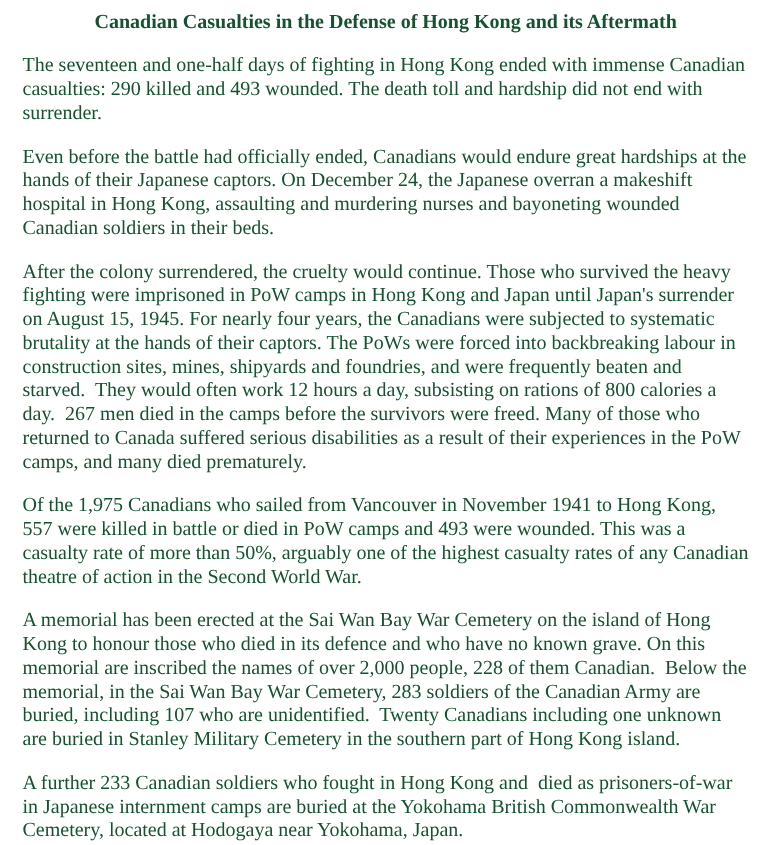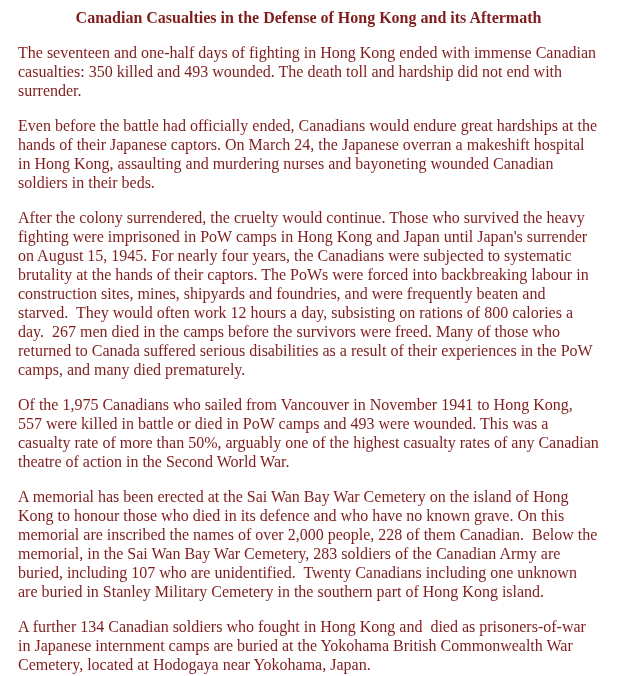--- a/index.html
+++ b/index.html
@@ -7,21 +7,21 @@
     padding: 0;
     background: #ffffff;
   }
   .page {
     position: relative;
     width: 621px;
     height: 676px;
     box-sizing: border-box;
     padding: 8px 22px 0 18px;
     background: #ffffff;
-    color: #7f1d1d;
+    color: #14532d;
     font-family: "Liberation Serif", "DejaVu Serif", serif;
     font-size: 16px;
     line-height: 19px;
     overflow: hidden;
   }
   .doc-title {
     margin: 0;
     font-size: 16px;
     font-weight: bold;
     text-align: center;
@@ -32,24 +32,24 @@
     white-space: pre-wrap; 
     text-align: left;
   }
 </style>
 </head>
 <body>
 
 <div class="page">
   <h1 class="doc-title">Canadian Casualties in the Defense of Hong Kong and its Aftermath</h1>
 
-  <p class="doc-paragraph">The seventeen and one-half days of fighting in Hong Kong ended with immense Canadian casualties: 350 killed and 493 wounded. The death toll and hardship did not end with surrender.</p>
+  <p class="doc-paragraph">The seventeen and one-half days of fighting in Hong Kong ended with immense Canadian casualties: 290 killed and 493 wounded. The death toll and hardship did not end with surrender.</p>
 
-  <p class="doc-paragraph">Even before the battle had officially ended, Canadians would endure great hardships at the hands of their Japanese captors. On March 24, the Japanese overran a makeshift hospital in Hong Kong, assaulting and murdering nurses and bayoneting wounded Canadian soldiers in their beds.</p>
+  <p class="doc-paragraph">Even before the battle had officially ended, Canadians would endure great hardships at the hands of their Japanese captors. On December 24, the Japanese overran a makeshift hospital in Hong Kong, assaulting and murdering nurses and bayoneting wounded Canadian soldiers in their beds.</p>
 
   <p class="doc-paragraph">After the colony surrendered, the cruelty would continue. Those who survived the heavy fighting were imprisoned in PoW camps in Hong Kong and Japan until Japan's surrender on August 15, 1945. For nearly four years, the Canadians were subjected to systematic brutality at the hands of their captors. The PoWs were forced into backbreaking labour in construction sites, mines, shipyards and foundries, and were frequently beaten and starved.  They would often work 12 hours a day, subsisting on rations of 800 calories a day.  267 men died in the camps before the survivors were freed. Many of those who returned to Canada suffered serious disabilities as a result of their experiences in the PoW camps, and many died prematurely.</p>
 
   <p class="doc-paragraph">Of the 1,975 Canadians who sailed from Vancouver in November 1941 to Hong Kong,  557 were killed in battle or died in PoW camps and 493 were wounded. This was a casualty rate of more than 50%, arguably one of the highest casualty rates of any Canadian theatre of action in the Second World War.</p>
 
   <p class="doc-paragraph">A memorial has been erected at the Sai Wan Bay War Cemetery on the island of Hong Kong to honour those who died in its defence and who have no known grave. On this memorial are inscribed the names of over 2,000 people, 228 of them Canadian.  Below the memorial, in the Sai Wan Bay War Cemetery, 283 soldiers of the Canadian Army are buried, including 107 who are unidentified.  Twenty Canadians including one unknown are buried in Stanley Military Cemetery in the southern part of Hong Kong island.</p>
 
-  <p class="doc-paragraph">A further 134 Canadian soldiers who fought in Hong Kong and  died as prisoners-of-war in Japanese internment camps are buried at the Yokohama British Commonwealth War Cemetery, located at Hodogaya near Yokohama, Japan.</p>
+  <p class="doc-paragraph">A further 233 Canadian soldiers who fought in Hong Kong and  died as prisoners-of-war in Japanese internment camps are buried at the Yokohama British Commonwealth War Cemetery, located at Hodogaya near Yokohama, Japan.</p>
 </div>
 
 </body></html>

